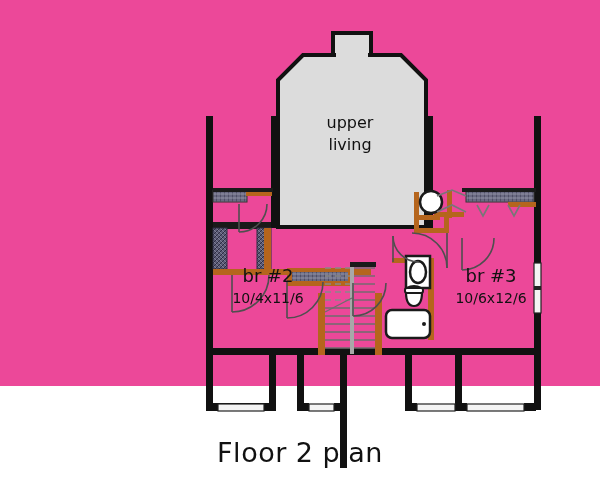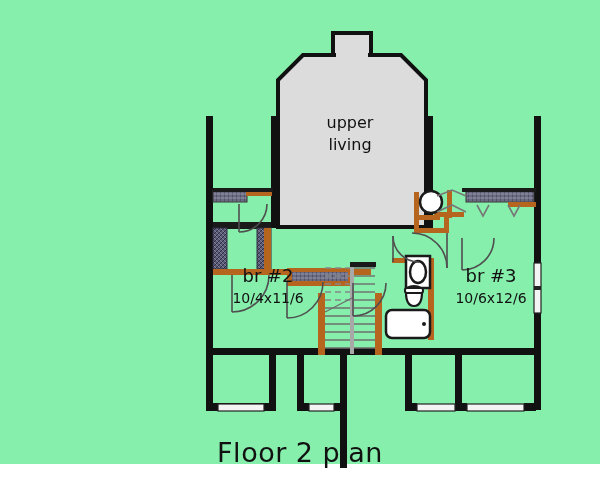--- a/index.html
+++ b/index.html
@@ -9,22 +9,22 @@
   }
   body {
     width: 600px;
     height: 494px;
     font-family: "DejaVu Sans", sans-serif;
     overflow: hidden;
   }
   #plan-wrap {
     position: relative;
     width: 600px;
-    height: 464px;
-    background: #86efac;
+    height: 386px;
+    background: #ec4899;
   }
   #plan-svg {
     position: absolute;
     left: 0;
     top: 0;
     display: block;
   }
   .plan-title {
     position: absolute;
     left: 0;

